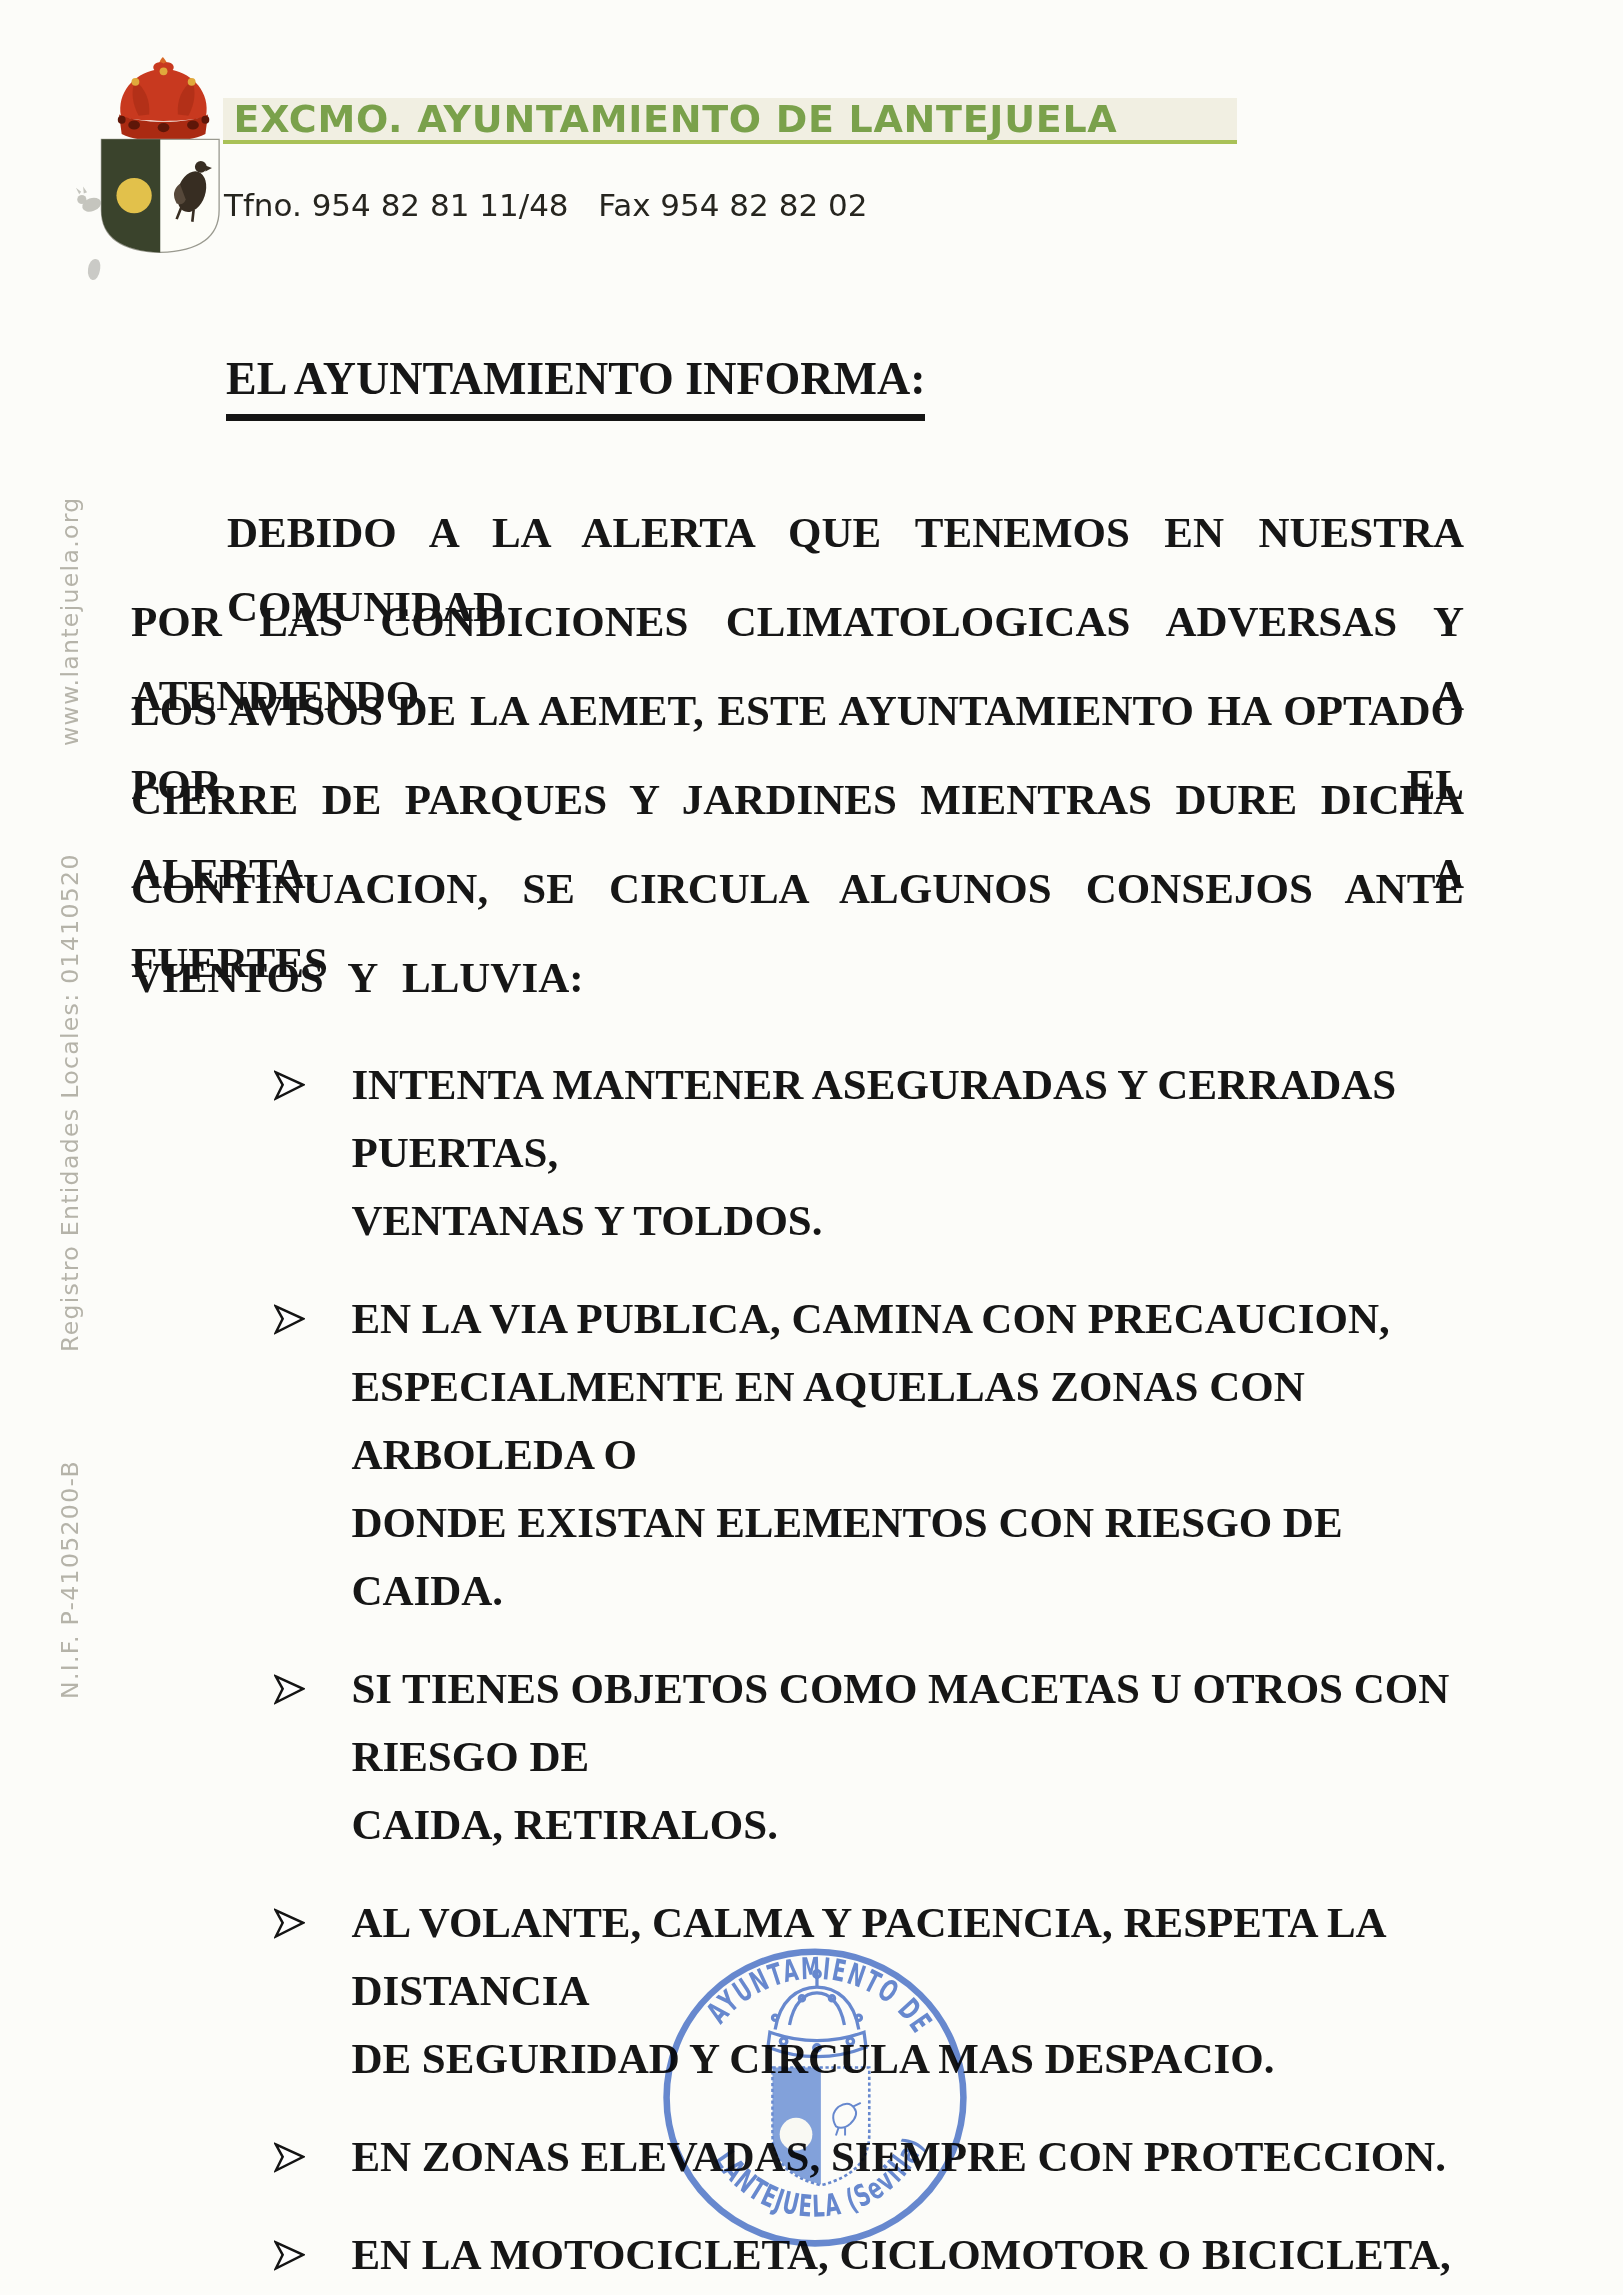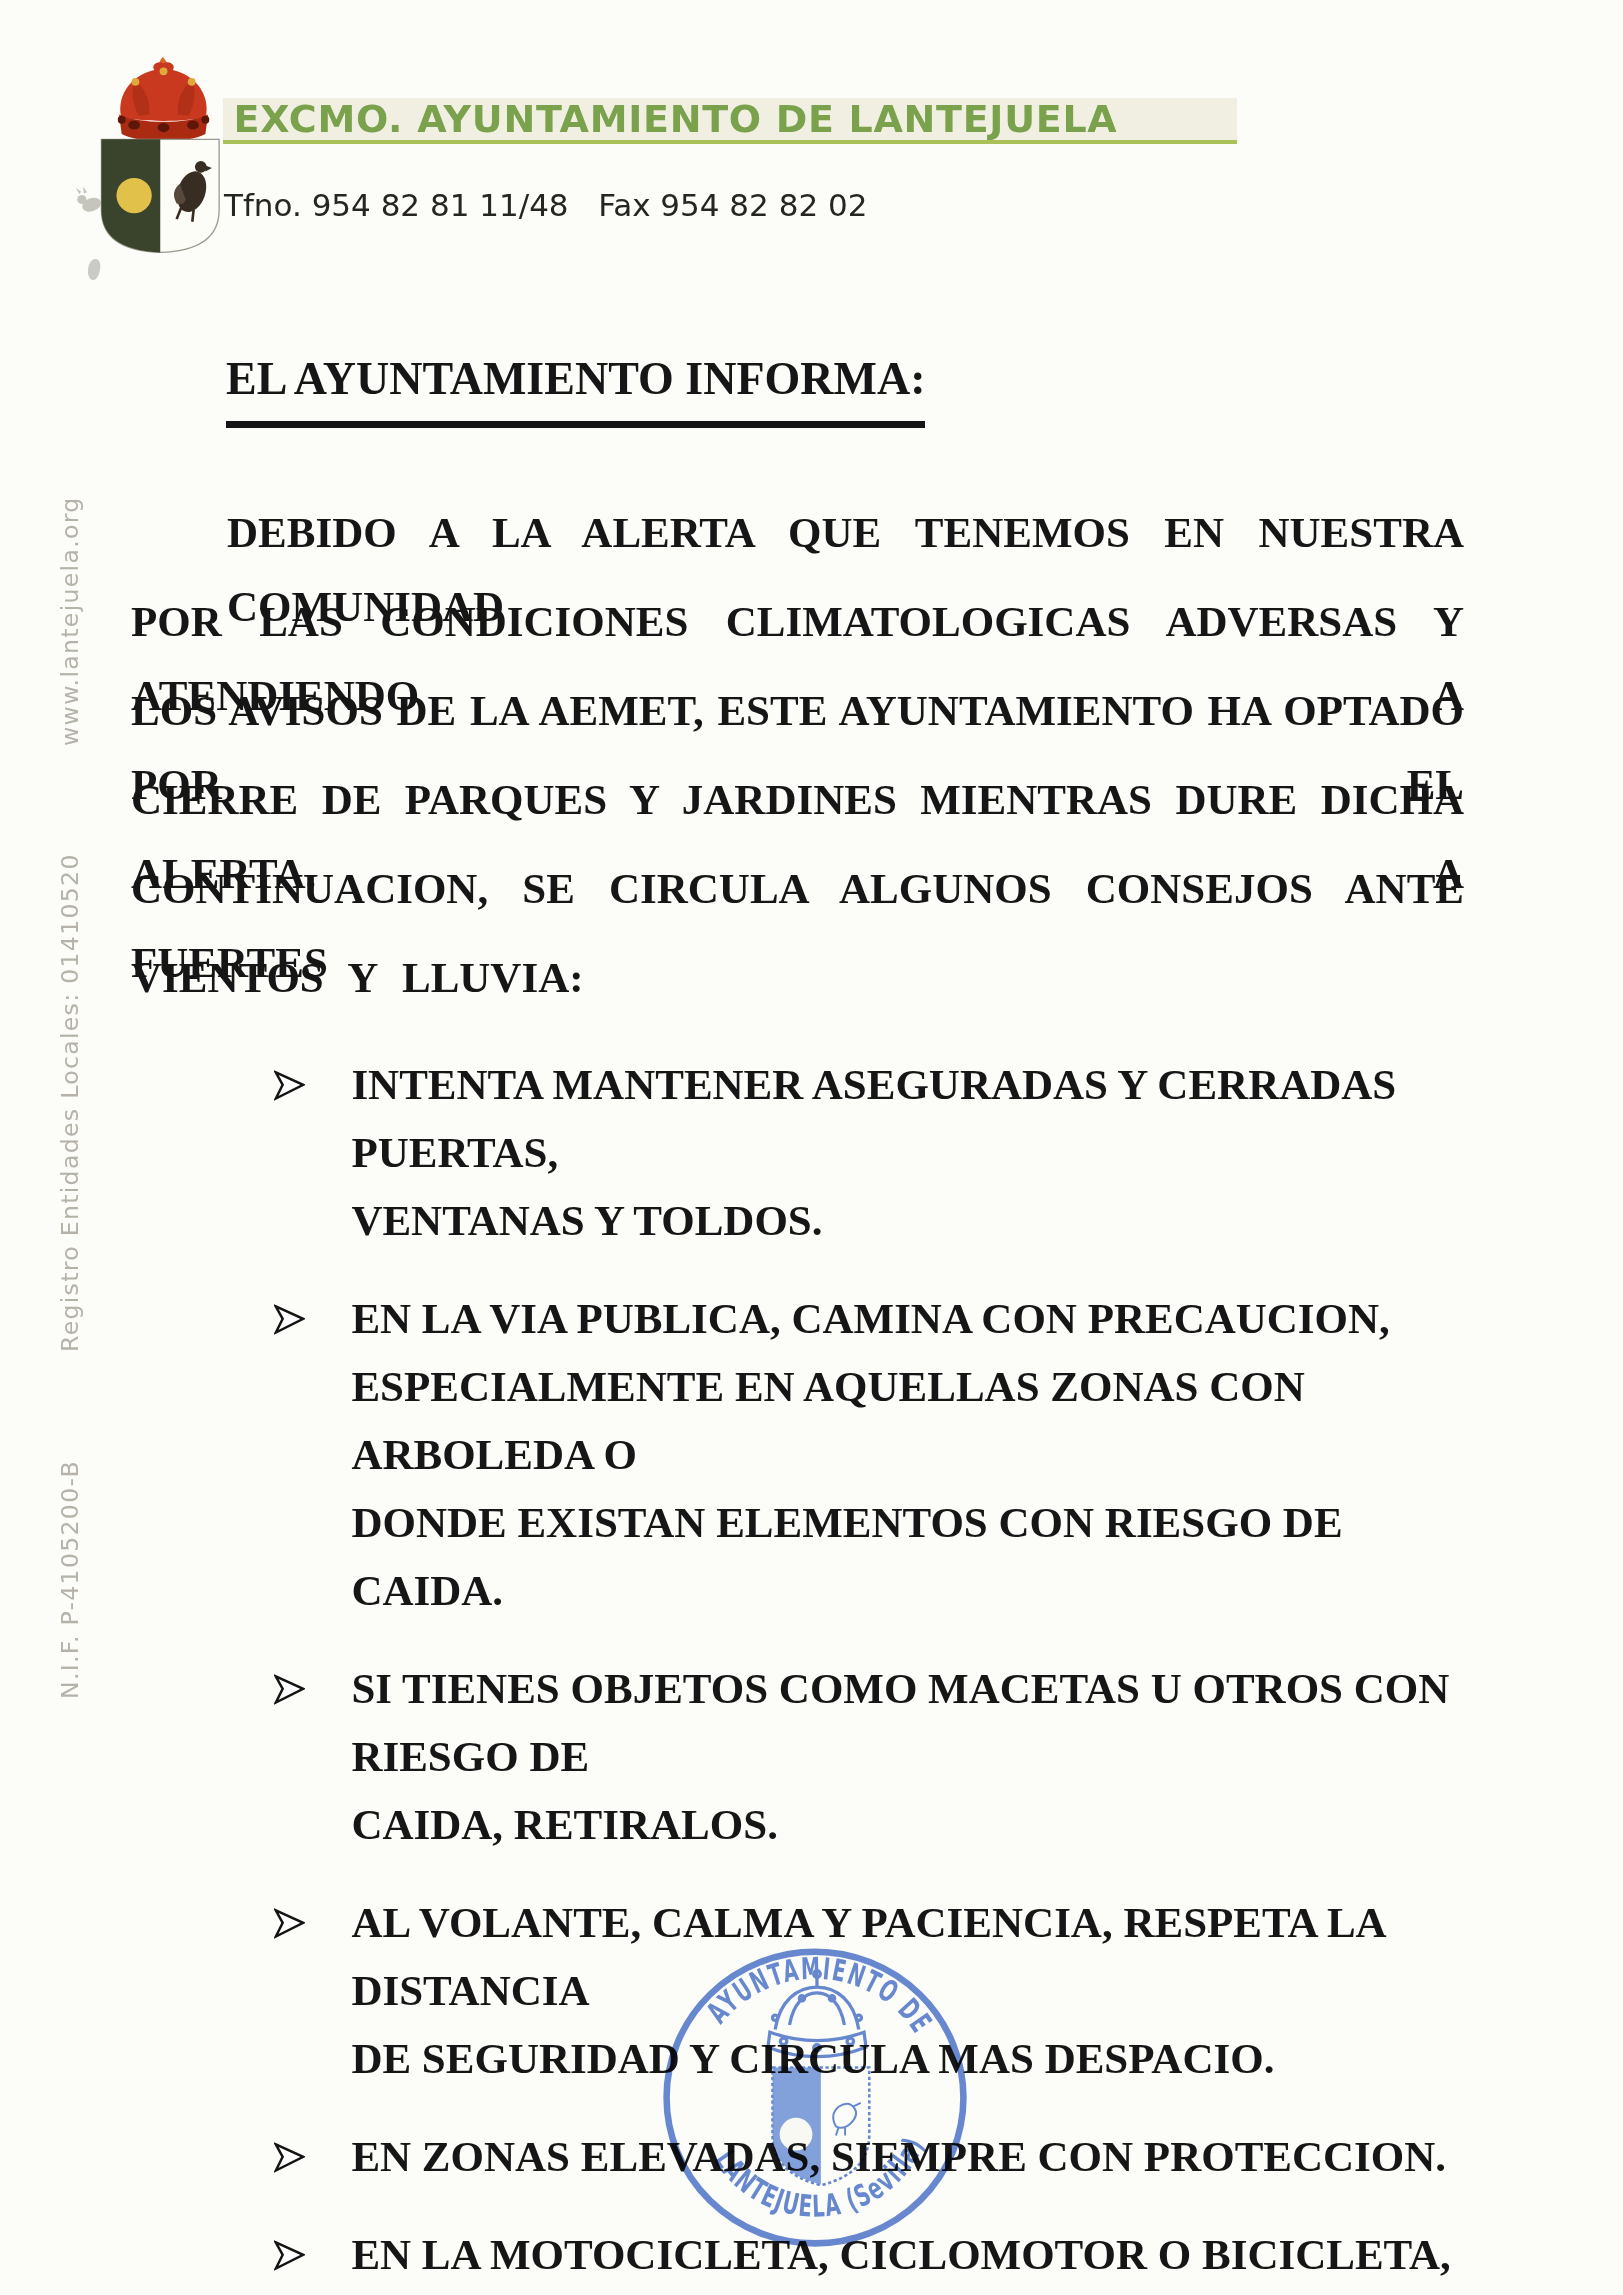--- a/index.html
+++ b/index.html
@@ -42,21 +42,21 @@
     font-size:23.6px;letter-spacing:1.3px;white-space:nowrap;
     color:#b5b3a9;
   }
   .vnote.website{top:746px;}
   .vnote.registry{top:1352px;}
   .vnote.nif{top:1699px;}
   
   .doc-title{
     position:absolute;left:226px;top:352px;margin:0;
     font-size:46px;font-weight:bold;letter-spacing:0px;
-    border-bottom:7.2px solid #151515;padding-bottom:16px;
+    border-bottom:7.2px solid #151515;padding-bottom:9px;
     white-space:nowrap;
   }
   .paragraph{
     position:absolute;left:131px;top:496px;width:1333px;
     font-weight:bold;font-size:43px;
   }
   .pline{
     line-height:74px;height:89px;
     text-align:justify;text-align-last:justify;
     white-space:normal;overflow:visible;

